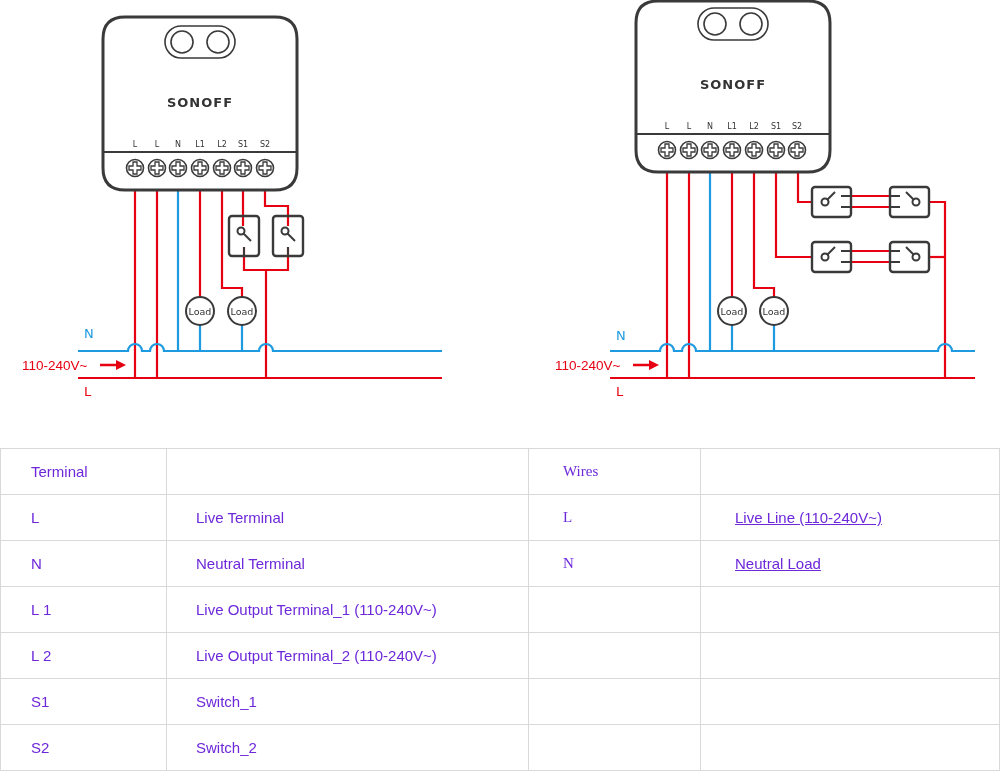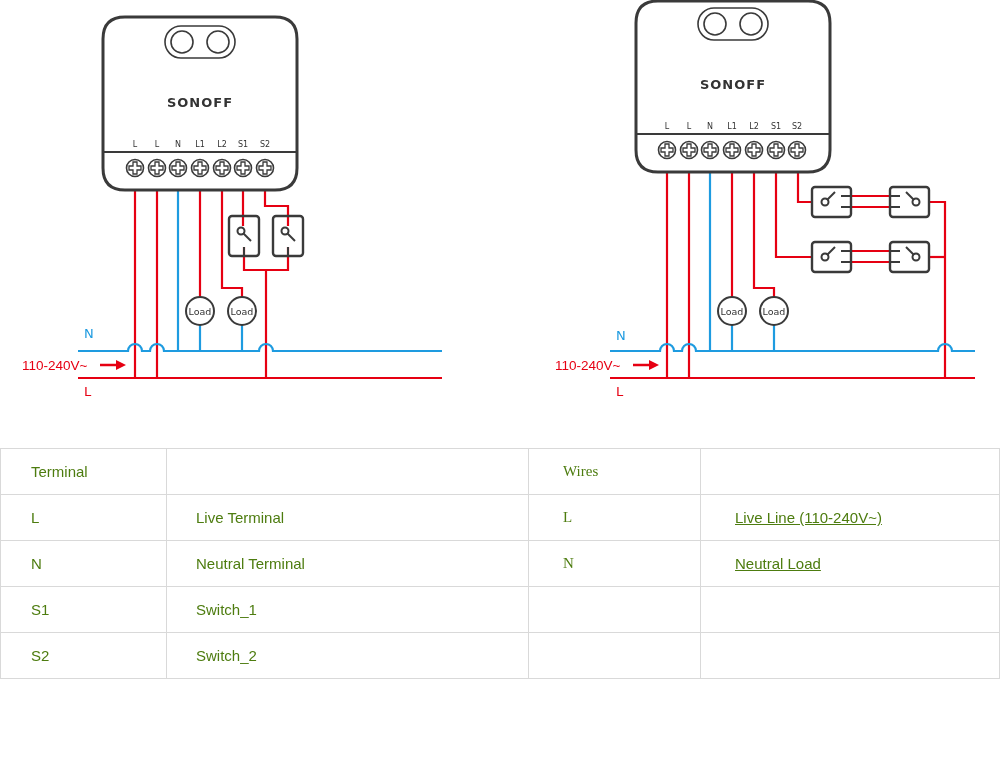--- a/index.html
+++ b/index.html
@@ -10,21 +10,21 @@
   .box-stroke { stroke:#3a3a3a; stroke-width:3; fill:#ffffff; }
   .thin-stroke { stroke:#3a3a3a; stroke-width:1.6; fill:#ffffff; }
   .sw-stroke { stroke:#3a3a3a; stroke-width:2.4; fill:none; }
   .tlabel { font-family:"DejaVu Sans", sans-serif; font-size:8px; fill:#333; text-anchor:middle; }
   .brand { font-family:"DejaVu Sans", sans-serif; font-size:13px; font-weight:bold; fill:#333; text-anchor:middle; letter-spacing:1px; }
   .load-text { font-family:"DejaVu Sans", sans-serif; font-size:9.5px; fill:#333; text-anchor:middle; }
   .lineN { font-family:"DejaVu Sans", sans-serif; font-size:13px; fill:#1e9be0; }
   .lineL { font-family:"DejaVu Sans", sans-serif; font-size:13px; fill:#e60012; }
   .volt { font-family:"Liberation Sans", sans-serif; font-size:13.5px; fill:#e60012; }
 
-  #terminal-table { position:absolute; left:0; top:448px; width:1000px; border-collapse:collapse; font-family:"Liberation Sans", sans-serif; font-size:15px; color:#4d7c0f; }
+  #terminal-table { position:absolute; left:0; top:448px; width:1000px; border-collapse:collapse; font-family:"Liberation Sans", sans-serif; font-size:15px; color:#6d28d9; }
   #terminal-table td { border:1px solid #d9d9d9; height:46px; padding:0; vertical-align:middle; }
   #terminal-table td.c1 { width:166px; padding-left:30px; box-sizing:border-box; }
   #terminal-table td.c2 { width:362px; padding-left:29px; box-sizing:border-box; }
   #terminal-table td.c3 { width:172px; padding-left:34px; box-sizing:border-box;font-family:Liberation Serif, serif; }
   #terminal-table td.c4 { padding-left:34px; box-sizing:border-box;text-decoration:underline; }
 </style>
 </head>
 <body>
 
 <svg id="diagram" viewBox="0 0 1000 440" xmlns="http://www.w3.org/2000/svg">
@@ -266,20 +266,32 @@
         <td class="c3">L</td>
         <td class="c4">Live Line (110-240V~)</td>
       </tr>
       <tr>
         <td class="c1">N</td>
         <td class="c2">Neutral Terminal</td>
         <td class="c3">N</td>
         <td class="c4">Neutral Load</td>
       </tr>
       <tr>
+        <td class="c1">L 1</td>
+        <td class="c2">Live Output Terminal_1 (110-240V~)</td>
+        <td class="c3"></td>
+        <td class="c4"></td>
+      </tr>
+      <tr>
+        <td class="c1">L 2</td>
+        <td class="c2">Live Output Terminal_2 (110-240V~)</td>
+        <td class="c3"></td>
+        <td class="c4"></td>
+      </tr>
+      <tr>
         <td class="c1">S1</td>
         <td class="c2">Switch_1</td>
         <td class="c3"></td>
         <td class="c4"></td>
       </tr>
       <tr>
         <td class="c1">S2</td>
         <td class="c2">Switch_2</td>
         <td class="c3"></td>
         <td class="c4"></td>

